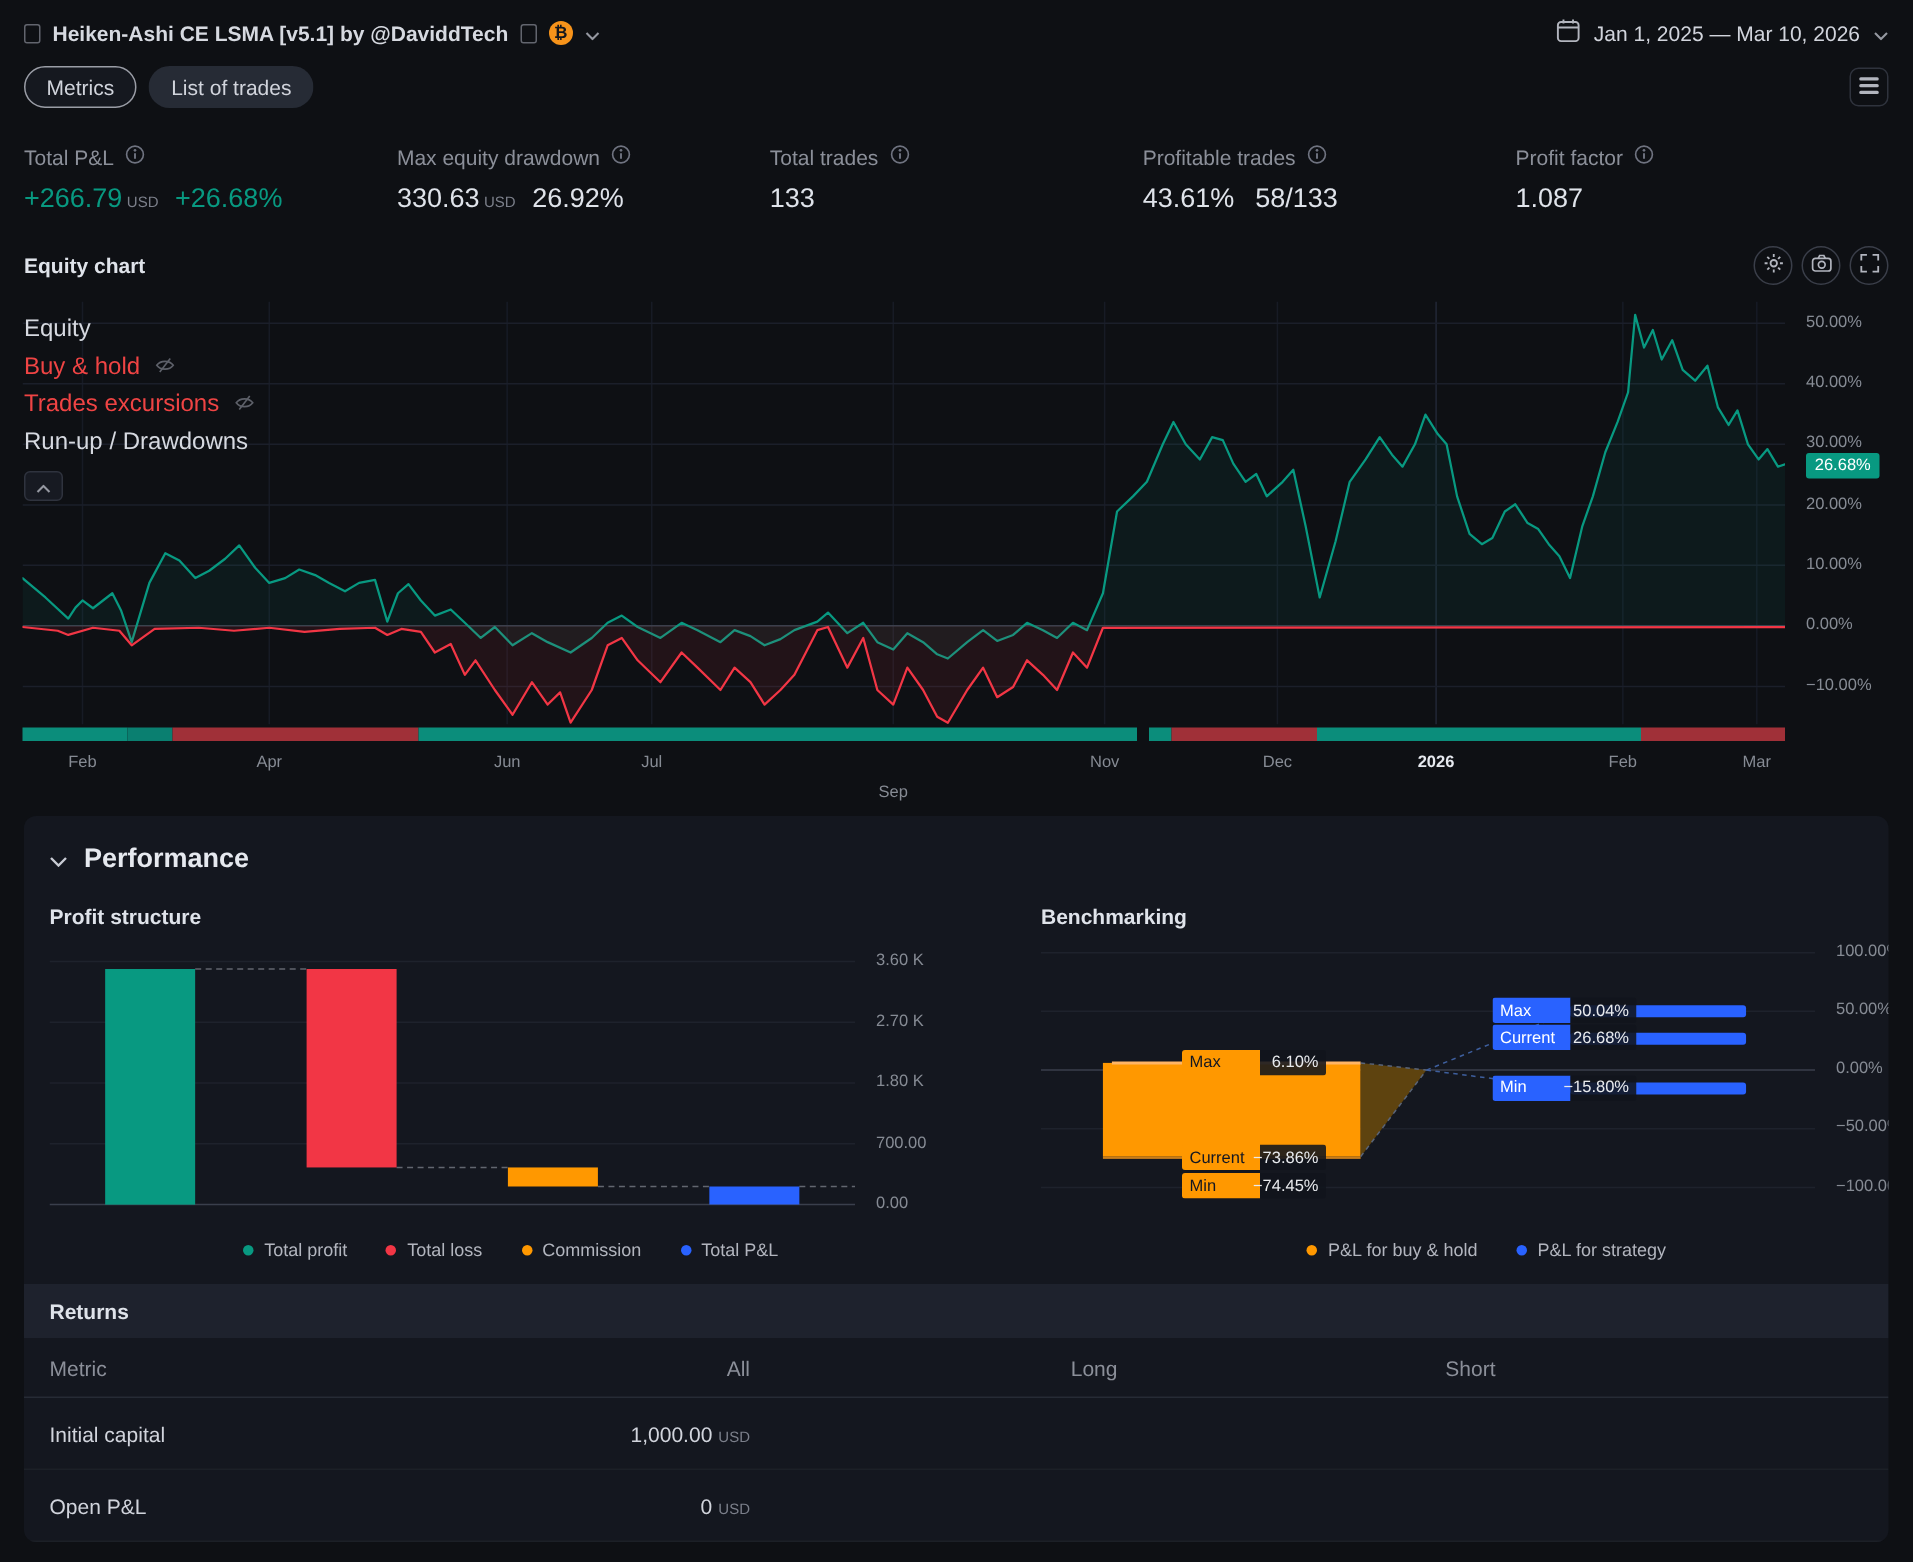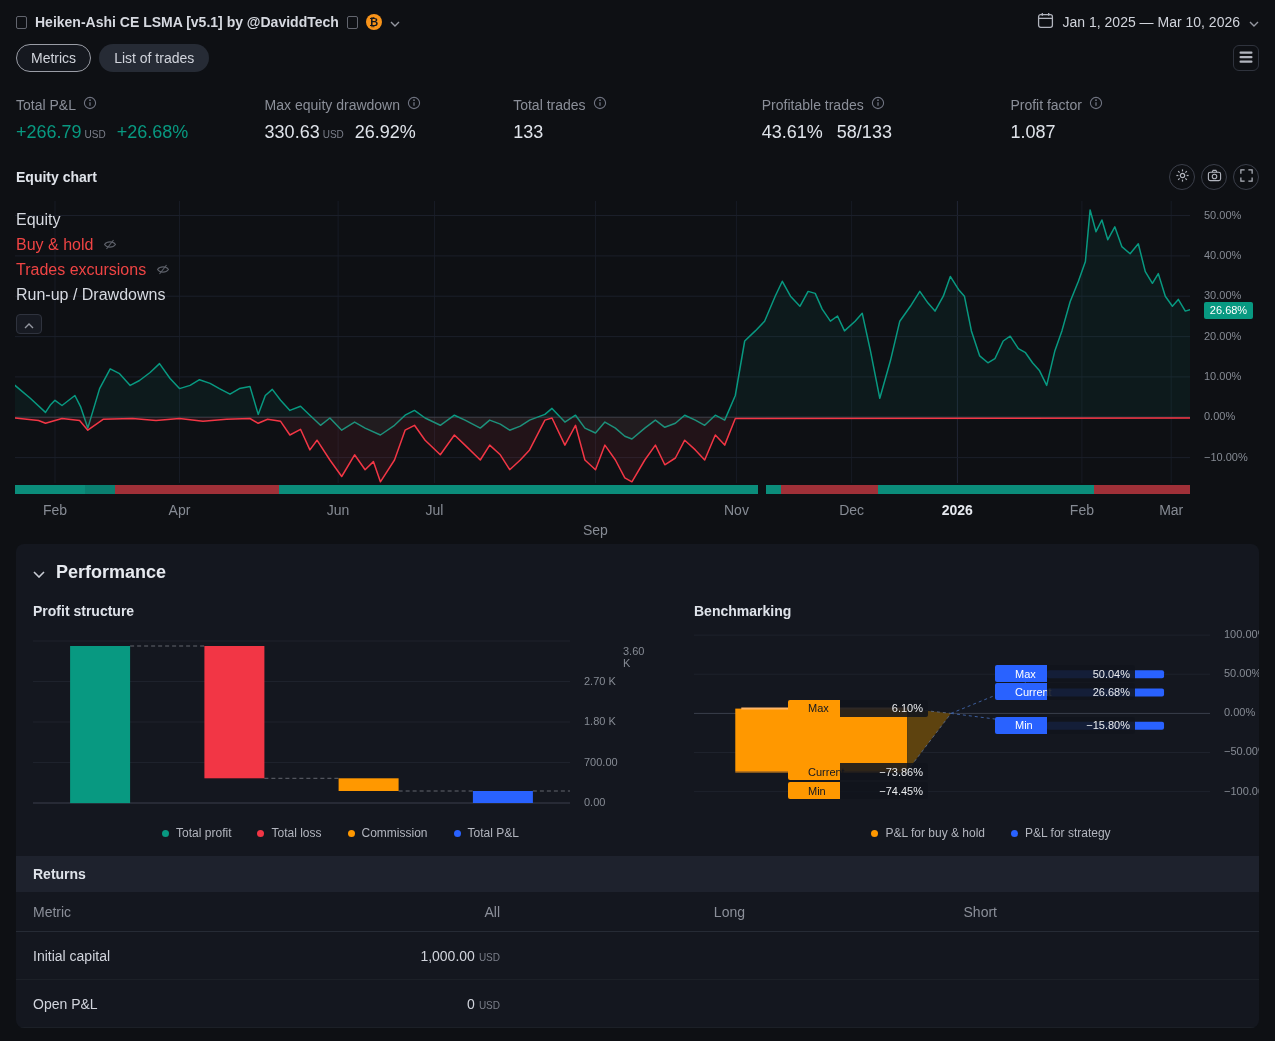--- a/index.html
+++ b/index.html
@@ -37,21 +37,21 @@
   
   .chart-wrap { display:flex; padding:11px 0 0 15px; }
   .chart-main { width:1175px; position:relative; }
   #equity-svg { display:block; width:1175px; height:282px; }
   .chart-legend { position:absolute; top:6px; left:1px; font-size:16px; z-index:3; }
   .cl-row { display:flex; align-items:center; gap:10px; height:25px; cursor:pointer; }
   .muted-lbl { color:#ef4444; }
   .white-lbl { color:#d6d9e0; }
   .collapse-btn { margin-top:7px; width:26px; height:20px; border:1px solid #2f333e; background:#171a22; border-radius:4px; display:flex; align-items:center; justify-content:center; cursor:pointer; }
   .equity-strip { display:flex; height:9px; margin-top:2px; width:1175px; }
-  .equity-xlabels { position:relative; height:16px; margin-top:8px; font-size:14px; color:#868b94; }
+  .equity-xlabels { position:relative; height:16px; margin-top:8px; font-size:11px; color:#868b94; }
   .x-label { position:absolute; transform:translateX(-50%); top:0; }
   .x-label.major { color:#e6e9ef; font-weight:700; }
   .axis-col { width:85px; position:relative; font-size:11px; color:#868b94; }
   .ax-label { position:absolute; left:14px; }
   .equity-badge { position:absolute; left:14px; width:49px; height:17px; background:#089981; color:#ffffff; font-size:11px; display:flex; align-items:center; justify-content:center; border-radius:2px; z-index:2; }
   
   .card { margin:26px 16px 0 16px; background:#14171f; border-radius:8px; overflow:hidden; }
   .card-head { display:flex; align-items:center; gap:11px; padding:18px 17px 4px 17px; font-size:18px; font-weight:700; color:#e6e9ef; cursor:pointer; }
   .charts-row { display:flex; padding:16px 17px 0 17px; gap:46px; }
   .cc-title { font-size:14px; font-weight:700; margin-bottom:13px; color:#dfe3ea; }
@@ -60,22 +60,22 @@
   .cc-main svg { position:absolute; left:0; top:0; }
   .left-col .cc-main { width:537px; }
   .right-col .cc-main { width:516px; }
   .cc-axis { position:relative; width:78px; font-size:11px; color:#868b94; }
   .cc-axis div { position:absolute; left:14px; }
   .cc-legend { display:flex; justify-content:center; gap:26px; margin-top:16px; font-size:12px; color:#b2b5be; height:18px; align-items:center; }
   .leg-item { display:flex; align-items:center; }
   .dot { width:7px; height:7px; border-radius:50%; display:inline-block; margin-right:7px; }
   .dot-teal{background:#089981}.dot-red{background:#f23645}.dot-orange{background:#ff9800}.dot-blue{background:#2962ff}
   .chip { position:absolute; display:flex; height:17px; font-size:11px; border-radius:2px; overflow:hidden; z-index:2; }
-  .chip-label { width:52px; display:flex; align-items:center; padding-left:20px; }
-  .chip-value { width:88px; display:flex; align-items:center; justify-content:flex-end; padding-right:5px; background:rgba(17,20,28,0.88); }
+  .chip-label { width:52px; display:flex; align-items:center; padding-left:5px; }
+  .chip-value { width:44px; display:flex; align-items:center; justify-content:flex-end; padding-right:5px; background:rgba(17,20,28,0.88); }
   
   .returns-head { margin-top:14px; background:#1e222d; height:36px; display:flex; align-items:center; padding:0 17px; font-size:14px; font-weight:700; color:#dfe3ea; }
   .trow { display:grid; grid-template-columns:340px 127px 245px 252px auto; padding:0 17px; align-items:center; height:48px; border-bottom:1px solid #1c2027; font-size:14px; color:#d1d4dc; }
   .trow.head { height:40px; color:#8b8f99; border-bottom:1px solid #262b35; font-weight:400; }
   .trow .num { text-align:right; }
   .unit-sm { font-size:10px; color:#7b7f8a; margin-left:4px; }
 </style>
 </head>
 <body>
 
@@ -340,21 +340,21 @@
               <line x1="231.375" x2="305.625" y1="146.3" y2="146.3" stroke="#62666f" stroke-dasharray="4 3"></line>
               <line x1="365.625" x2="439.875" y1="159.0" y2="159.0" stroke="#62666f" stroke-dasharray="4 3"></line>
               <line x1="499.875" x2="537" y1="159.0" y2="159.0" stroke="#62666f" stroke-dasharray="4 3"></line>
               <rect x="37.1" y="14.0" width="60" height="157.1" fill="#089981"></rect>
               <rect x="171.4" y="14.0" width="60" height="132.3" fill="#f23645"></rect>
               <rect x="305.6" y="146.3" width="60" height="12.7" fill="#ff9800"></rect>
               <rect x="439.9" y="159.0" width="60" height="12.0" fill="#2962ff"></rect>
             </svg>
         </div>
         <div class="cc-axis" id="profit-axis">
-            <div style="top: 13px; margin-left: 39px;">3.60 K</div>
+            <div style="top: 2px;">3.60 K</div>
             <div style="top: 42.5141px;">2.70 K</div>
             <div style="top: 83.0256px;">1.80 K</div>
             <div style="top: 123.537px;">700.00</div>
             <div style="top: 164.049px;">0.00</div>
           </div>
       </div>
       <div class="cc-legend">
         <span class="leg-item">
             <span class="dot dot-teal"></span>
             <span>Total profit</span>

